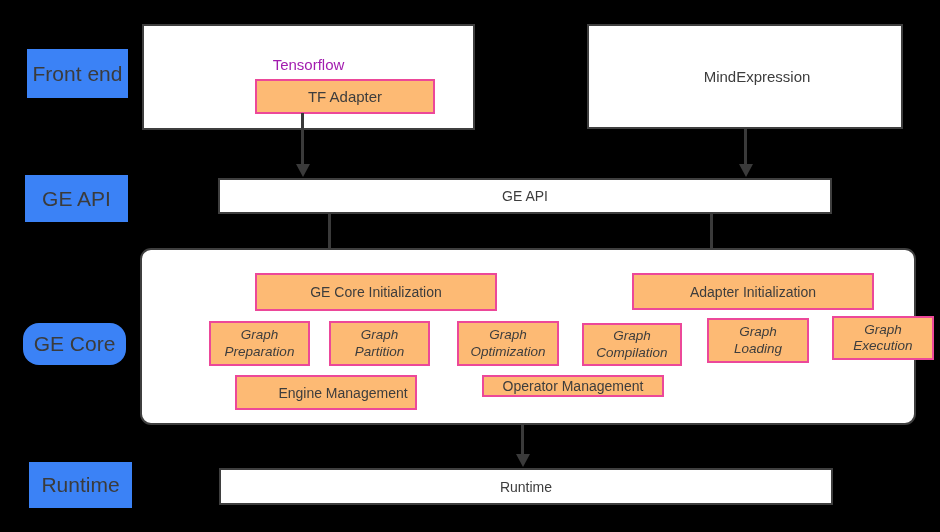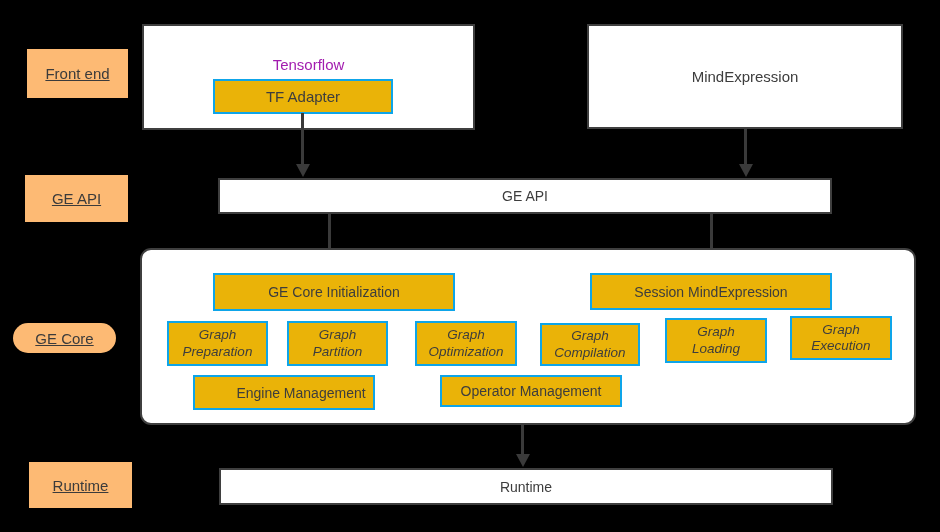--- a/index.html
+++ b/index.html
@@ -11,48 +11,48 @@
     position: relative;
     width: 940px;
     height: 532px;
     background: #000000;
     font-family: "Liberation Sans", "DejaVu Sans", sans-serif;
     overflow: hidden;
   }
   
   .rowlabel {
     position: absolute;
-    background: #fdba74;
+    background: #3b82f6;
     display: flex;
     align-items: center;
     justify-content: center;
-    font-size: 15px;
+    font-size: 21px;
     color: #3b3b3b;
-    text-decoration: underline;
   }
   
   .obox {
     position: absolute;
     background: #ffffff;
     border: 2px solid #3f3f3f;
     box-sizing: border-box;
     color: #3d3d3d;
   }
   
   .ibox {
     position: absolute;
-    background: #eab308;
-    border: 2px solid #0ea5e9;
+    background: #fdba74;
+    border: 2px solid #ec4899;
     box-sizing: border-box;
     display: flex;
     align-items: center;
     justify-content: center;
     text-align: center;
     color: #3d3d3d;
     font-size: 14px;
+    margin-left: 42px;
   }
   .bar {
     position: absolute;
     background: #ffffff;
     border: 2px solid #3f3f3f;
     box-sizing: border-box;
     display: flex;
     align-items: center;
     justify-content: center;
     color: #3d3d3d;
@@ -67,20 +67,21 @@
     font-size: 15px;
     color: #a21caf;
   }
   .center-text {
     display: flex;
     align-items: center;
     justify-content: center;
     width: 100%;
     height: 100%;
     font-size: 15px;
+    padding-left: 12px;
   }
   .stagebox {
     font-size: 13.5px;
     line-height: 1.2;
     white-space: pre-line;
     font-style: italic;
   }
   .arrow-line {
     position: absolute;
     width: 3px;
@@ -95,21 +96,21 @@
     border-top: 13px solid #3a3a3a;
   }
 </style>
 </head>
 <body>
 
 <div class="stage">
 
   <div class="rowlabel" style="left:27px; top:49px; width:101px; height:49px;">Front end</div>
   <div class="rowlabel" style="left:25px; top:175px; width:103px; height:47px;">GE API</div>
-  <div class="rowlabel" style="left:13px; top:323px; width:103px; height:30px;border-radius:16px;">GE Core</div>
+  <div class="rowlabel" style="left:23px; top:323px; width:103px; height:42px;border-radius:16px;">GE Core</div>
   <div class="rowlabel" style="left:29px; top:462px; width:103px; height:46px;">Runtime</div>
 
   <div class="obox" style="left:142px; top:24px; width:333px; height:106px;">
     <div class="boxtitle">Tensorflow</div>
     <div class="ibox" style="left:69px; top:53px; width:180px; height:35px; font-size:15px;">TF Adapter</div>
   </div>
 
   <div class="obox" style="left:587px; top:24px; width:316px; height:105px;">
     <div class="center-text">MindExpression</div>
   </div>
@@ -133,37 +134,37 @@
 
   <div>
     <div class="arrow-line" style="left:710px; top:214px; height:46px;"></div>
     <div class="arrow-head" style="left:705px; top:259px;"></div>
   </div>
 
   <div class="obox" style="left:140px; top:248px; width:776px; height:177px;border-radius:11px;">
 
     <div class="ibox" style="left:71px; top:23px; width:242px; height:38px;">GE Core Initialization</div>
 
-    <div class="ibox" style="left:448px; top:23px; width:242px; height:37px;">Session MindExpression</div>
+    <div class="ibox" style="left:448px; top:23px; width:242px; height:37px;">Adapter Initialization</div>
 
     <div class="ibox stagebox" style="left:25px; top:71px; width:101px; height:45px;">Graph
 Preparation</div>
     <div class="ibox stagebox" style="left:145px; top:71px; width:101px; height:45px;">Graph
 Partition</div>
     <div class="ibox stagebox" style="left:273px; top:71px; width:102px; height:45px;">Graph
 Optimization</div>
     <div class="ibox stagebox" style="left:398px; top:73px; width:100px; height:43px;">Graph
 Compilation</div>
     <div class="ibox stagebox" style="left:523px; top:68px; width:102px; height:45px;">Graph
 Loading</div>
     <div class="ibox stagebox" style="left:648px; top:66px; width:102px; height:44px;">Graph
 Execution</div>
 
     <div class="ibox" style="left:51px; top:125px; width:182px; height:35px;padding-left:34px;">Engine Management</div>
-    <div class="ibox" style="left:298px; top:125px; width:182px; height:32px;">Operator Management</div>
+    <div class="ibox" style="left:298px; top:125px; width:182px; height:22px;">Operator Management</div>
   </div>
 
   <div>
     <div class="arrow-line" style="left:521px; top:425px; height:30px;"></div>
     <div class="arrow-head" style="left:516px; top:454px;"></div>
   </div>
 
   <div class="bar" style="left:219px; top:468px; width:614px; height:37px;">Runtime</div>
 
 </div>

